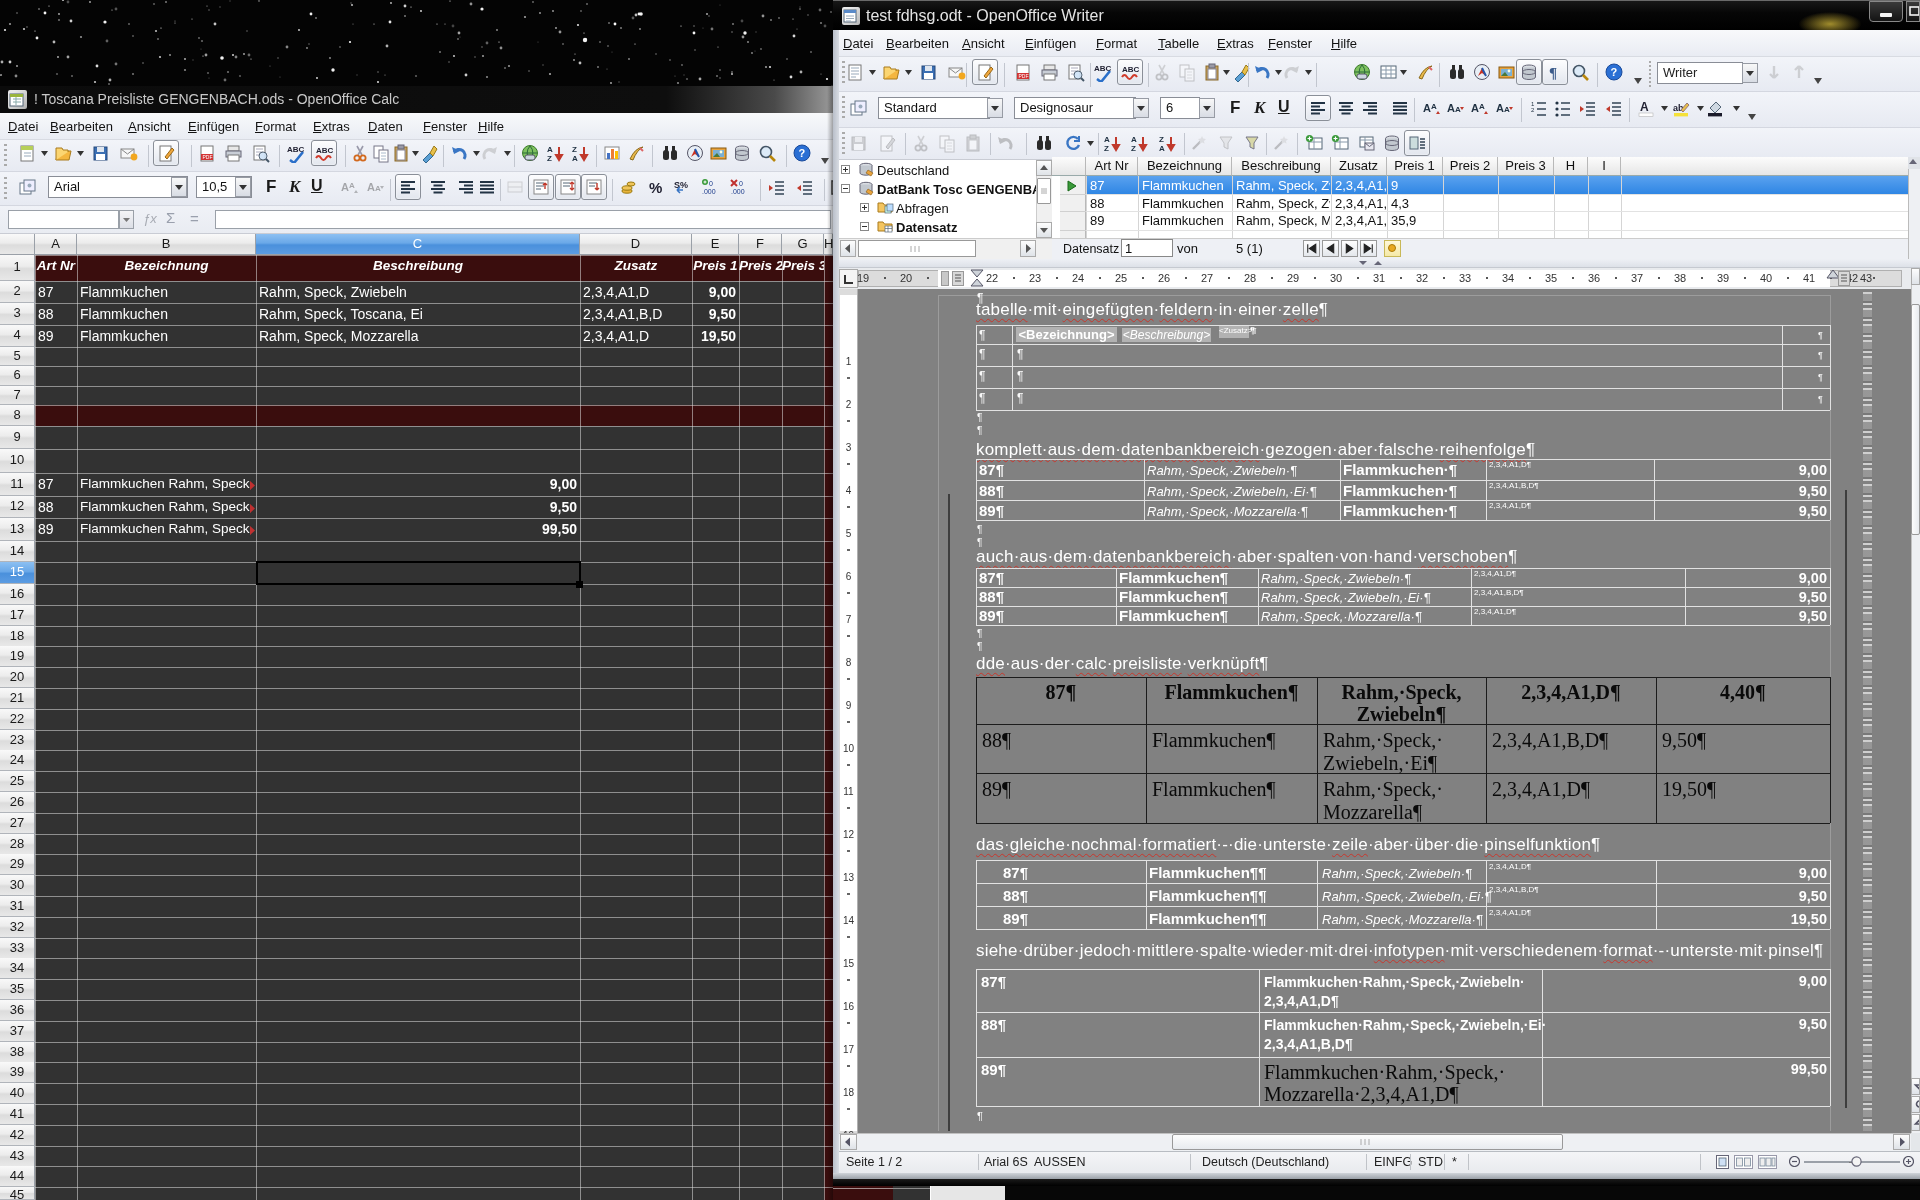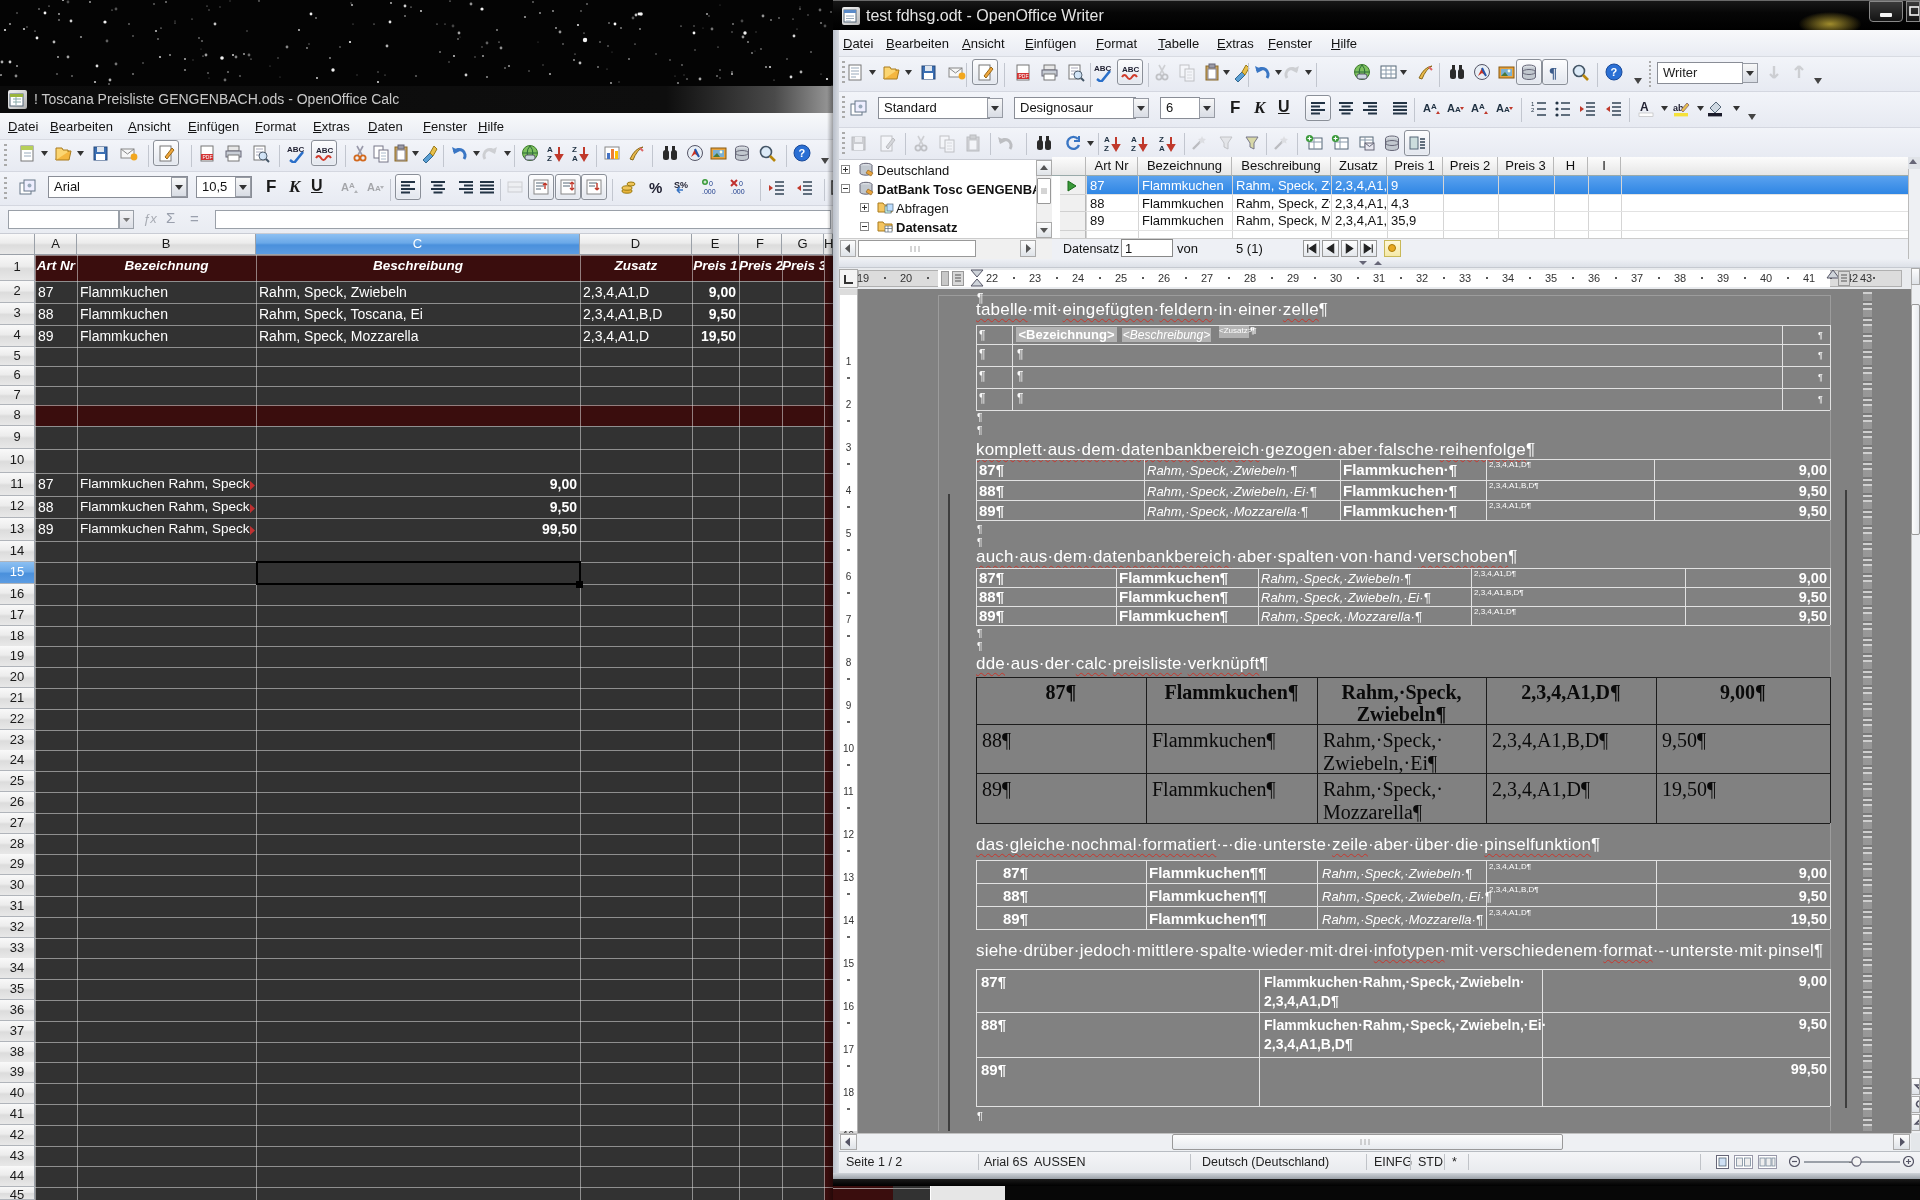--- a/index.html
+++ b/index.html
@@ -2021,21 +2021,21 @@
 <div style="position:absolute;left:1146px;top:681px;width:171px;height:44px;">
       <div style="text-align:center;font-family:'Liberation Serif',serif;font-size:20px;font-weight:bold;color:#0a0a0a;white-space:pre;white-space:pre-line;line-height:22px;">Flammkuchen¶</div>
     </div>
 <div style="position:absolute;left:1317px;top:681px;width:169px;height:44px;">
       <div style="text-align:center;font-family:'Liberation Serif',serif;font-size:20px;font-weight:bold;color:#0a0a0a;white-space:pre;white-space:pre-line;line-height:22px;">Rahm,·Speck,<br>Zwiebeln¶</div>
     </div>
 <div style="position:absolute;left:1486px;top:681px;width:170px;height:44px;">
       <div style="text-align:center;font-family:'Liberation Serif',serif;font-size:20px;font-weight:bold;color:#0a0a0a;white-space:pre;white-space:pre-line;line-height:22px;">2,3,4,A1,D¶</div>
     </div>
 <div style="position:absolute;left:1656px;top:681px;width:174px;height:44px;">
-      <div style="text-align:center;font-family:'Liberation Serif',serif;font-size:20px;font-weight:bold;color:#0a0a0a;white-space:pre;white-space:pre-line;line-height:22px;">9,00¶</div>
+      <div style="text-align:center;font-family:'Liberation Serif',serif;font-size:20px;font-weight:bold;color:#0a0a0a;white-space:pre;white-space:pre-line;line-height:22px;">4,40¶</div>
     </div>
 <div style="position:absolute;left:982px;top:729px;white-space:pre;font-family:'Liberation Serif',serif;font-size:20px;color:#0a0a0a;white-space:pre;line-height:23px;">88¶</div>
 <div style="position:absolute;left:1152px;top:729px;white-space:pre;font-family:'Liberation Serif',serif;font-size:20px;color:#0a0a0a;white-space:pre;line-height:23px;">Flammkuchen¶</div>
 <div style="position:absolute;left:1323px;top:729px;white-space:pre;font-family:'Liberation Serif',serif;font-size:20px;color:#0a0a0a;white-space:pre;line-height:23px;">Rahm,·Speck,·<br>Zwiebeln,·Ei¶</div>
 <div style="position:absolute;left:1492px;top:729px;white-space:pre;font-family:'Liberation Serif',serif;font-size:20px;color:#0a0a0a;white-space:pre;line-height:23px;">2,3,4,A1,B,D¶</div>
 <div style="position:absolute;left:1662px;top:729px;white-space:pre;font-family:'Liberation Serif',serif;font-size:20px;color:#0a0a0a;white-space:pre;line-height:23px;">9,50¶</div>
 <div style="position:absolute;left:982px;top:778px;white-space:pre;font-family:'Liberation Serif',serif;font-size:20px;color:#0a0a0a;white-space:pre;line-height:23px;">89¶</div>
 <div style="position:absolute;left:1152px;top:778px;white-space:pre;font-family:'Liberation Serif',serif;font-size:20px;color:#0a0a0a;white-space:pre;line-height:23px;">Flammkuchen¶</div>
 <div style="position:absolute;left:1323px;top:778px;white-space:pre;font-family:'Liberation Serif',serif;font-size:20px;color:#0a0a0a;white-space:pre;line-height:23px;">Rahm,·Speck,·<br>Mozzarella¶</div>
 <div style="position:absolute;left:1492px;top:778px;white-space:pre;font-family:'Liberation Serif',serif;font-size:20px;color:#0a0a0a;white-space:pre;line-height:23px;">2,3,4,A1,D¶</div>
@@ -2075,20 +2075,21 @@
 <div style="position:absolute;left:1259px;top:969px;width:1px;height:137px;background:#e2e2e2;"></div>
 <div style="position:absolute;left:1542px;top:969px;width:1px;height:137px;background:#e2e2e2;"></div>
 <div style="position:absolute;left:1830px;top:969px;width:1px;height:137px;background:#e2e2e2;"></div>
 <div style="position:absolute;left:981px;top:973px;white-space:pre;font-family:'Liberation Sans',sans-serif;font-size:15px;font-weight:bold;color:#fff;white-space:pre;">87¶</div>
 <div style="position:absolute;left:1264px;top:973px;white-space:pre;font-family:'Liberation Sans',sans-serif;font-size:14px;font-weight:bold;color:#fff;white-space:pre;line-height:19px;">Flammkuchen·Rahm,·Speck,·Zwiebeln·<br>2,3,4,A1,D¶</div>
 <div style="position:absolute;right:93px;top:973px;white-space:pre;font-family:'Liberation Sans',sans-serif;font-size:14.5px;font-weight:bold;color:#fff;white-space:pre;">9,00</div>
 <div style="position:absolute;left:981px;top:1016px;white-space:pre;font-family:'Liberation Sans',sans-serif;font-size:15px;font-weight:bold;color:#fff;white-space:pre;">88¶</div>
 <div style="position:absolute;left:1264px;top:1016px;white-space:pre;font-family:'Liberation Sans',sans-serif;font-size:14px;font-weight:bold;color:#fff;white-space:pre;line-height:19px;">Flammkuchen·Rahm,·Speck,·Zwiebeln,·Ei·<br>2,3,4,A1,B,D¶</div>
 <div style="position:absolute;right:93px;top:1016px;white-space:pre;font-family:'Liberation Sans',sans-serif;font-size:14.5px;font-weight:bold;color:#fff;white-space:pre;">9,50</div>
 <div style="position:absolute;left:981px;top:1061px;white-space:pre;font-family:'Liberation Sans',sans-serif;font-size:15px;font-weight:bold;color:#fff;white-space:pre;">89¶</div>
+<div style="position:absolute;left:1264px;top:1061px;white-space:pre;font-family:'Liberation Serif',serif;font-size:20px;color:#0a0a0a;white-space:pre;line-height:22px;">Flammkuchen·Rahm,·Speck,·<br>Mozzarella·2,3,4,A1,D¶</div>
 <div style="position:absolute;right:93px;top:1061px;white-space:pre;font-family:'Liberation Sans',sans-serif;font-size:14.5px;font-weight:bold;color:#fff;white-space:pre;">99,50</div>
 <div style="position:absolute;left:977px;top:1110px;white-space:pre;font-family:'Liberation Sans',sans-serif;font-size:11px;color:#fff;opacity:0.95;">¶</div>
 <div style="position:absolute;left:1911px;top:268px;width:9px;height:865px;background:#eef0f3;border-left:1px solid #c0c0c0;"></div>
 <div style="position:absolute;left:1911px;top:268px;width:9px;height:17px;background:linear-gradient(#fdfdfd,#dfe3e8);border:1px solid #aaa;"></div>
 <div style="position:absolute;left:1911px;top:304px;width:9px;height:231px;background:linear-gradient(90deg,#fdfdfd,#e8ebef);border:1px solid #999;border-radius:2px;"></div>
 <div style="position:absolute;left:1911px;top:1078px;width:9px;height:17px;background:linear-gradient(#fdfdfd,#dfe3e8);border:1px solid #aaa;">
       <svg width="7" height="15">
         <path d="M7.5 10 l4-4 h-8z M7.5 6 l4 4" fill="none" stroke="#556" stroke-width="1.6"></path>
       </svg>
     </div>

